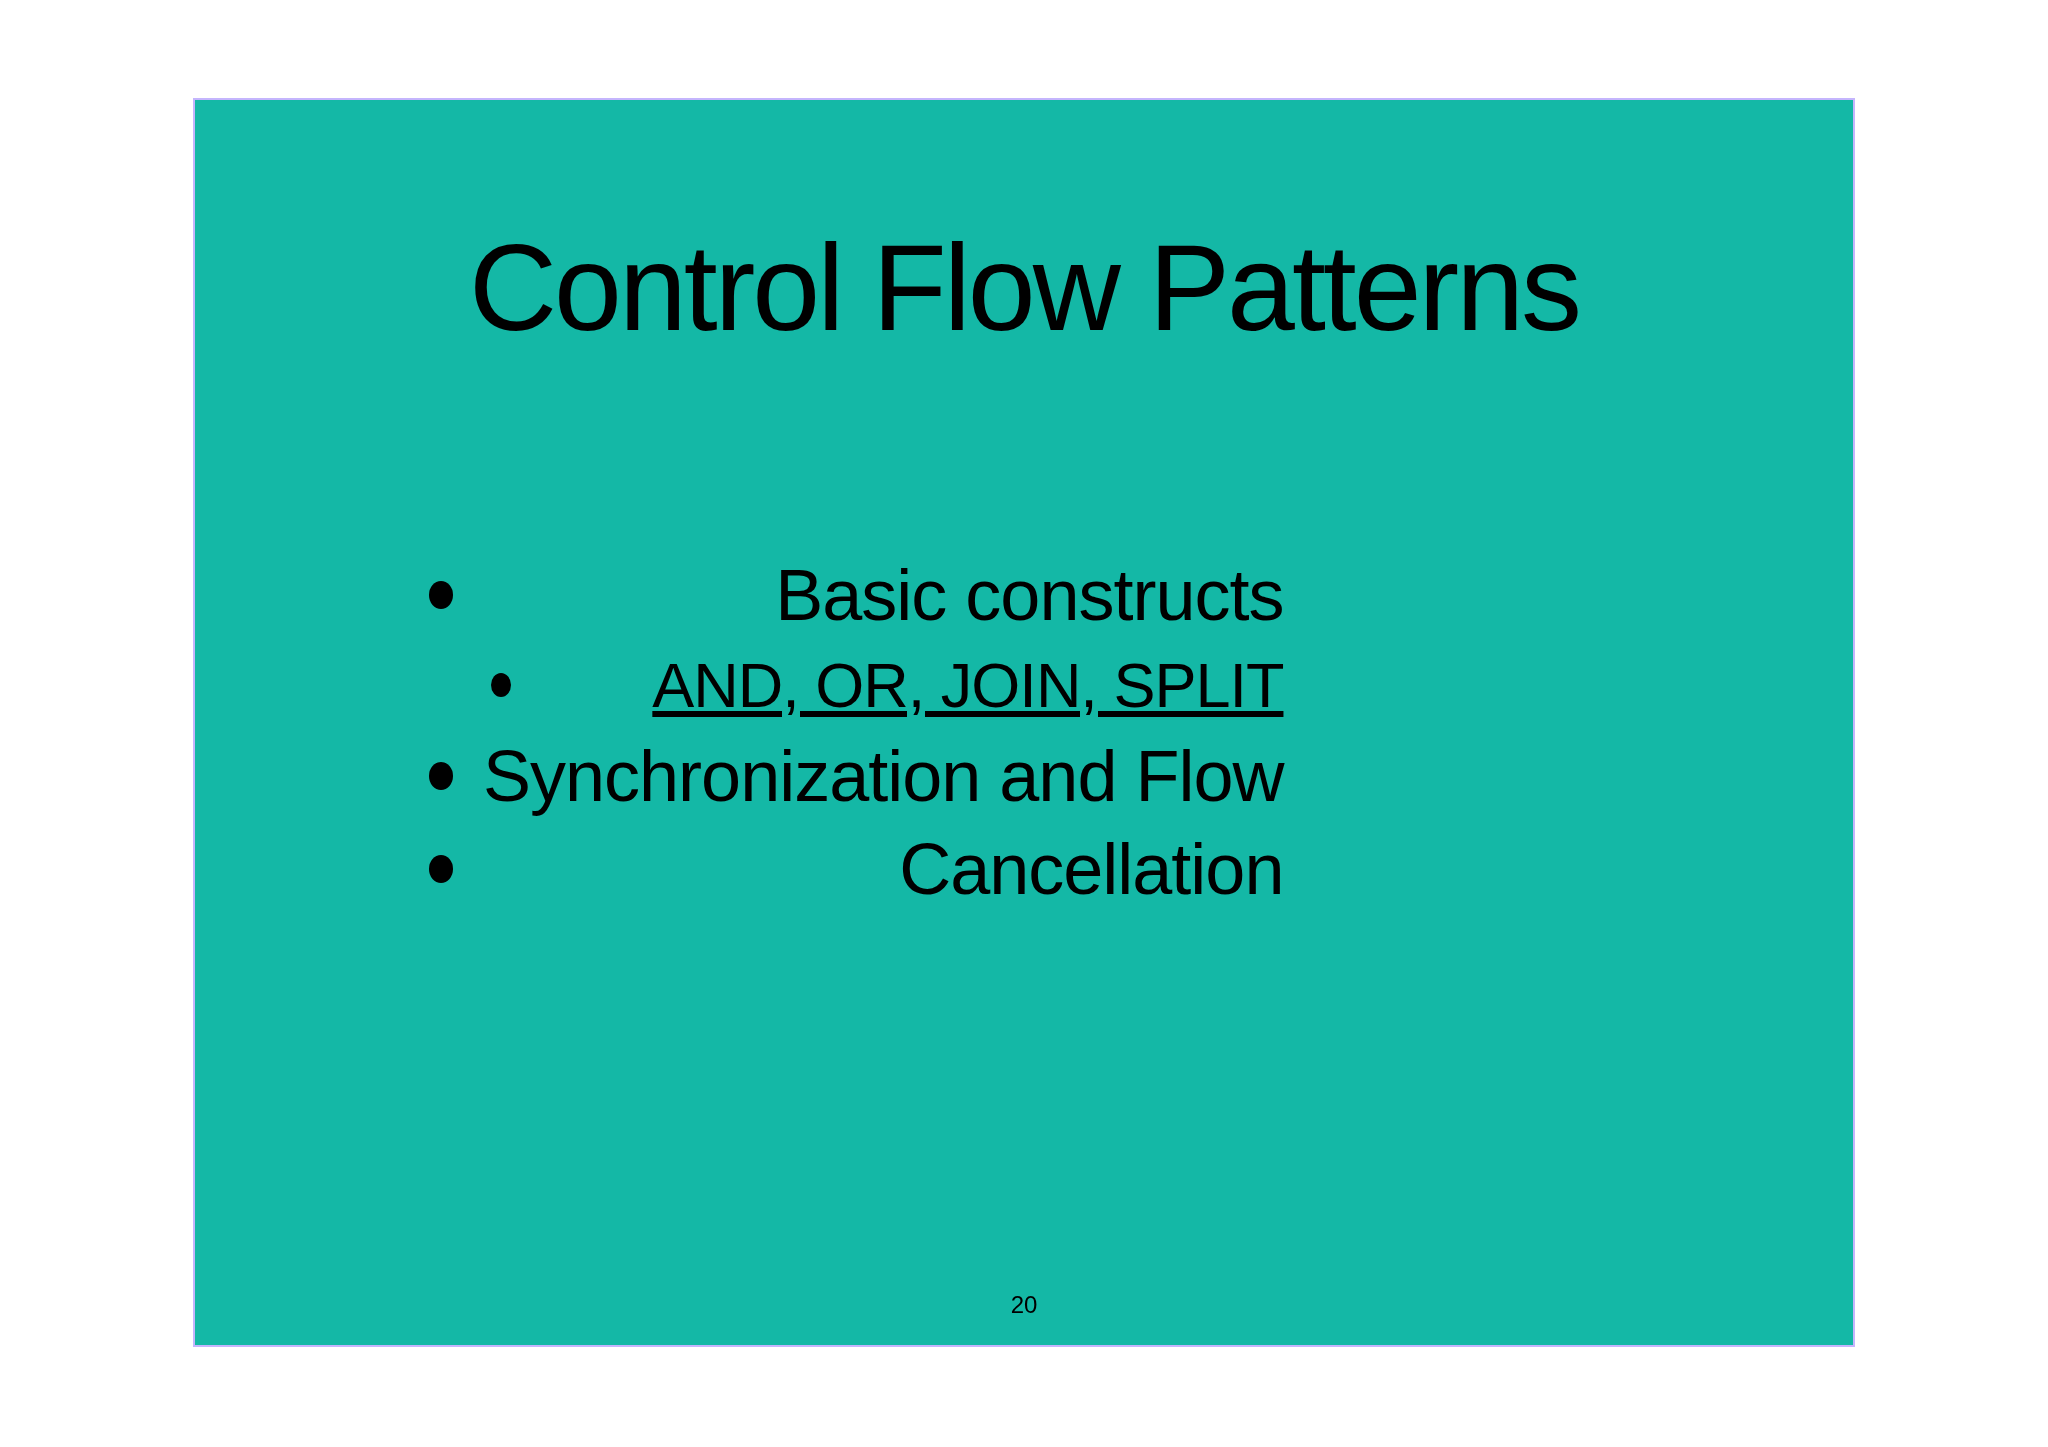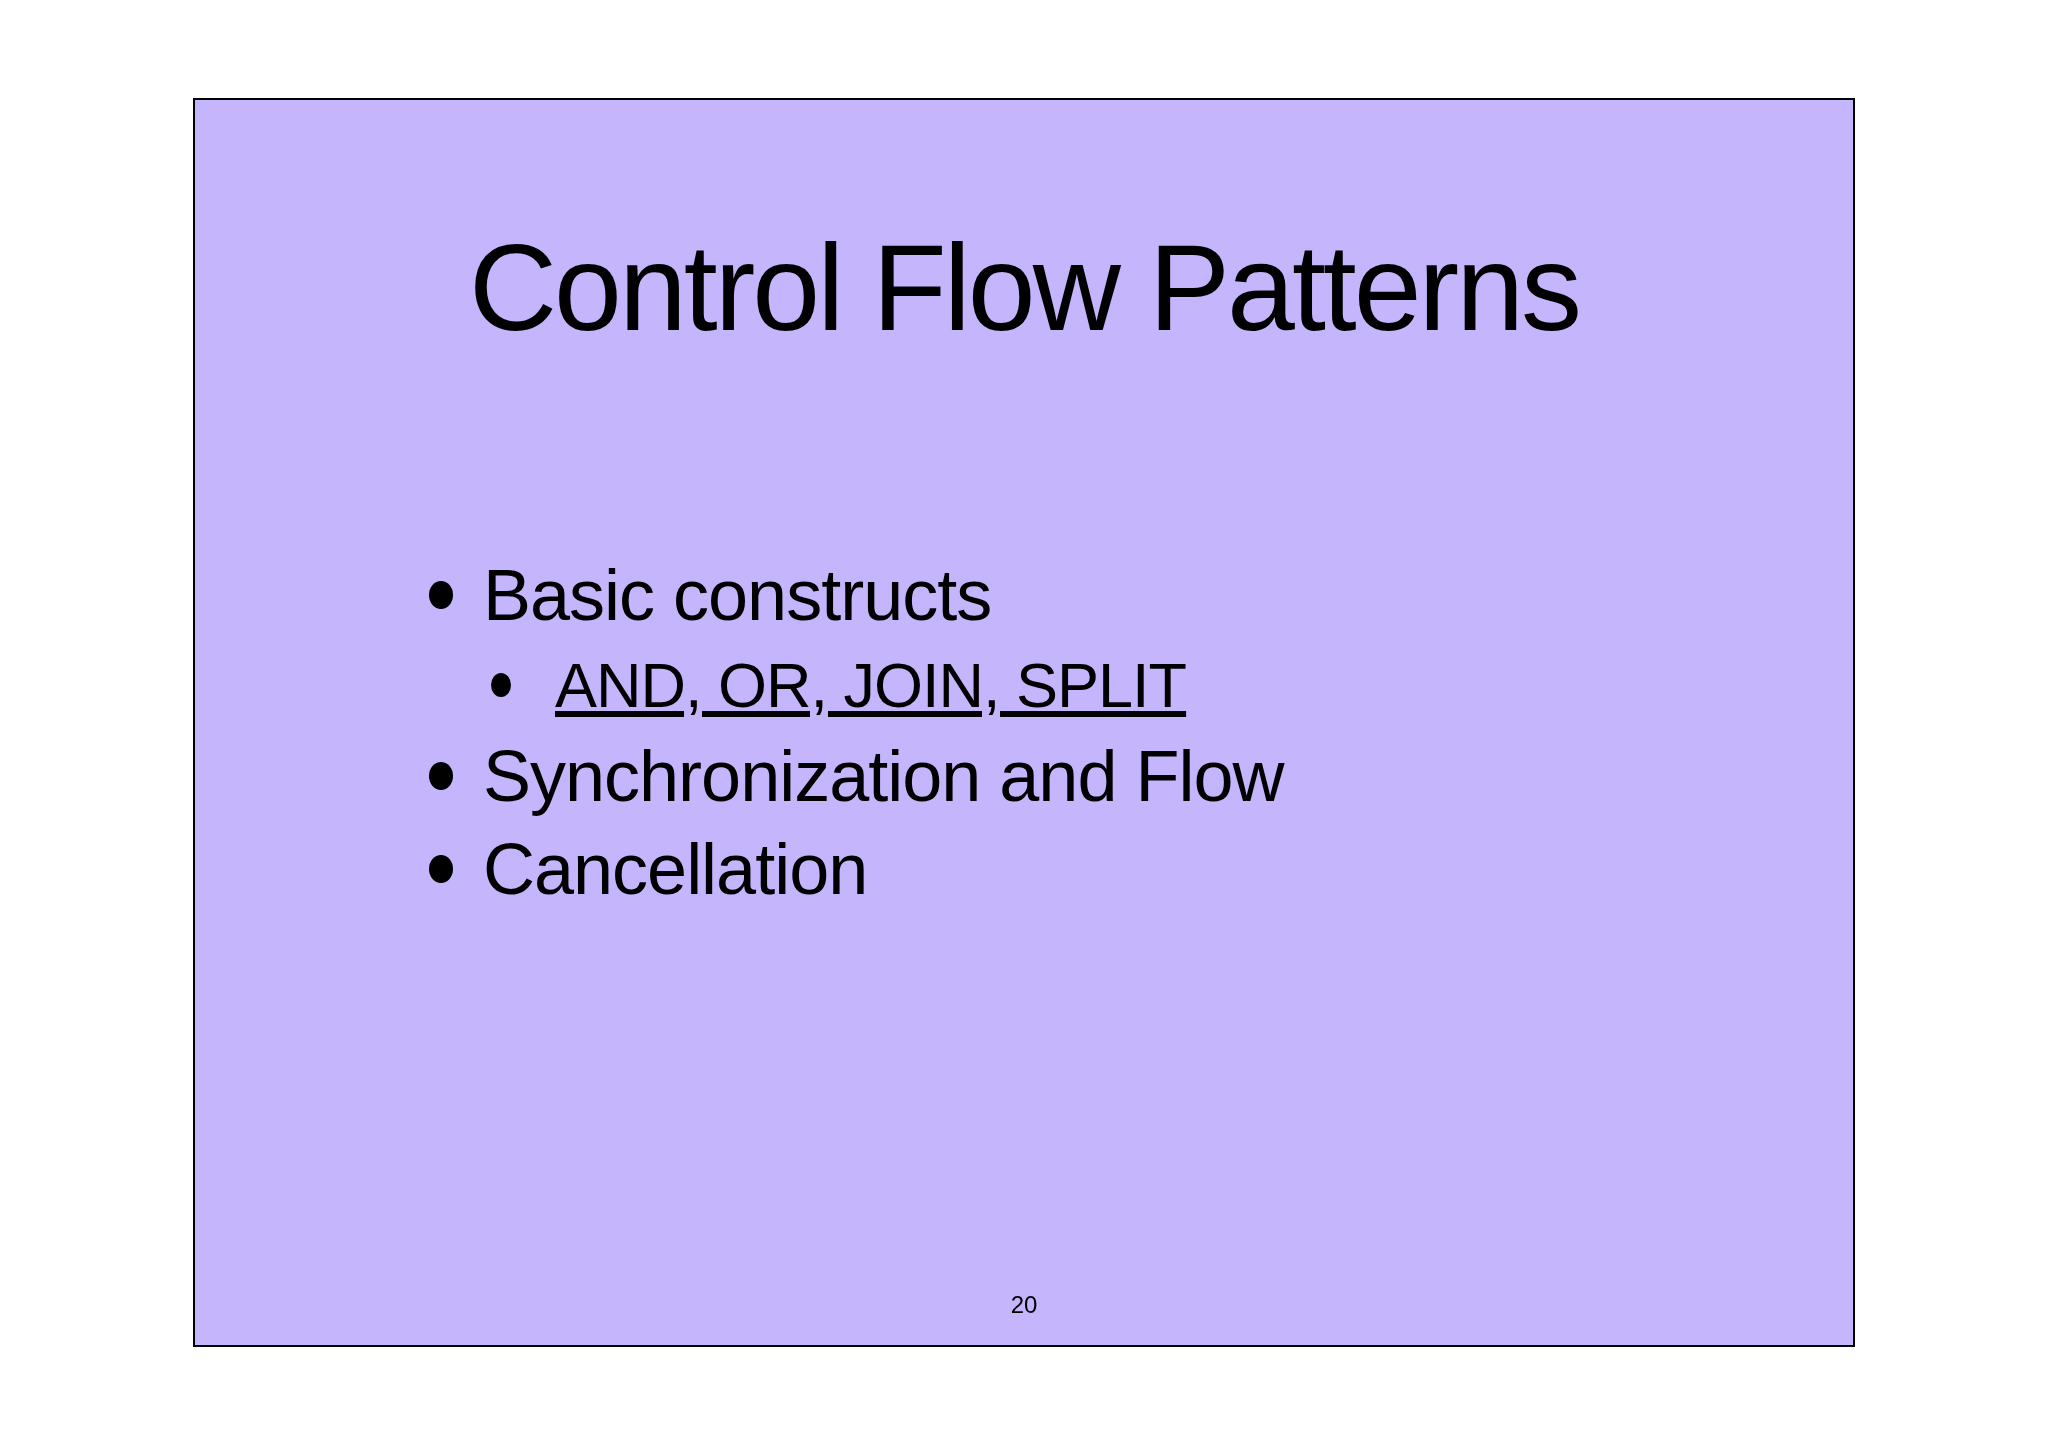--- a/index.html
+++ b/index.html
@@ -16,22 +16,22 @@
     width: 2048px;
     height: 1447px;
     background: #ffffff;
   }
   .slide {
     position: absolute;
     left: 193px;
     top: 98px;
     width: 1662px;
     height: 1249px;
-    background: #c4b5fd;
-    border: 2px solid #000000;
+    background: #14b8a6;
+    border: 2px solid #c4b5fd;
   }
   .slide-title {
     position: absolute;
     top: 118px;
     left: 0;
     width: 100%;
     text-align: center;
     font-size: 122px;
     font-weight: 400;
     letter-spacing: -3px;
@@ -41,20 +41,21 @@
     position: absolute;
     left: 234px;
     top: 448px;
     list-style: none;
   }
   .bullet-item {
     display: flex;
     align-items: center;
     height: 93px;
     white-space: nowrap;
+    justify-content: space-between;
   }
   .bullet-item .dot {
     width: 24px;
     height: 28px;
     border-radius: 50%;
     background: #000000;
     flex: 0 0 auto;
     margin-right: 30px;
   }
   .bullet-item .bullet-text {

